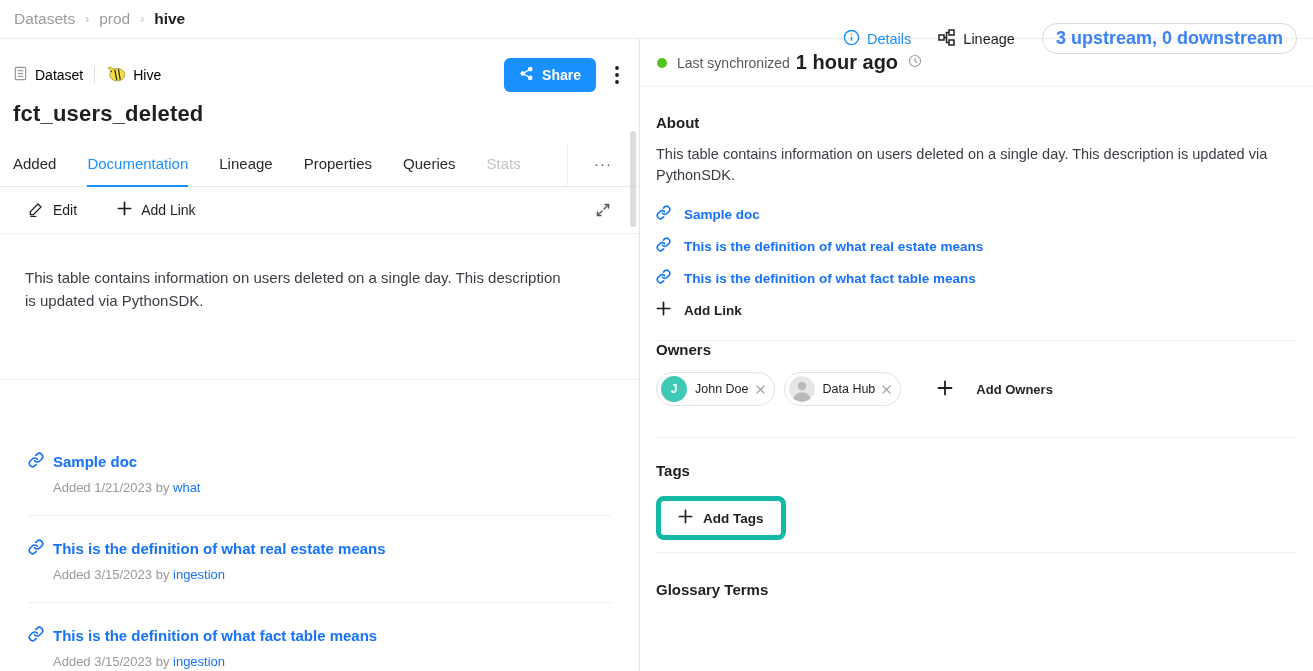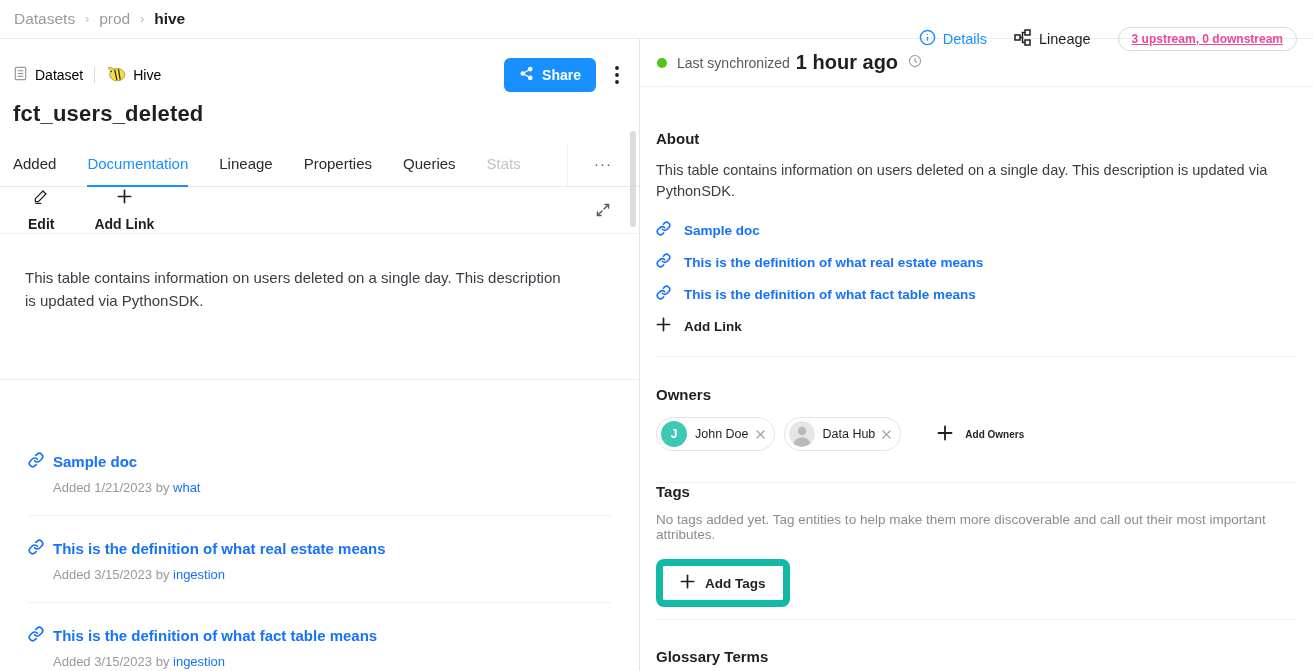--- a/index.html
+++ b/index.html
@@ -10,22 +10,22 @@
   
   .topbar { height:39px; border-bottom:1px solid #ececec; display:flex; align-items:center;
             justify-content:space-between; padding:0 14px; }
   .crumbs { display:flex; align-items:center; gap:10px; font-size:15.5px; color:#9b9b9b; }
   .crumb { cursor:pointer; }
   .crumb-sep { font-size:12px; color:#bcbcbc; }
   .crumb-current { color:#1f1f1f; font-weight:600; }
   .top-actions { display:flex; align-items:center; gap:27px; padding-right:2px;margin-top:39px; }
   .details-btn { display:flex; gap:7px; align-items:center; color:#1890ff; font-size:14.5px; cursor:pointer; }
   .lineage-btn { display:flex; gap:8px; align-items:center; color:#1f1f1f; font-size:14.5px; cursor:pointer; }
-  .lineage-pill { border:1px solid #d9d9d9; border-radius:15px; padding:4px 13px; font-size:12px;
-                  font-weight:600; color:#ec4899; cursor:pointer;text-decoration:underline; }
+  .lineage-pill { border:1px solid #d9d9d9; border-radius:15px; padding:4px 13px; font-size:18px;
+                  font-weight:600; color:#3b82f6; cursor:pointer; }
 
   
   .main { display:flex; height:632px; }
   .left-panel { position:relative; width:640px; border-right:1px solid #e4e4e4; }
   .right-panel { flex:1; }
 
   
   .type-row { display:flex; align-items:center; margin:19px 14px 0 13px; }
   .type-label,.platform-label { color:#000000; font-size:14px; margin-left:7px; }
   .vert-sep { width:1px; height:16px; background:#dcdcdc; margin:0 11px; }
@@ -37,21 +37,21 @@
   
   .tabs { display:flex; align-items:stretch; padding:0 13px; border-bottom:1px solid #e9e9e9; margin-top:9px; }
   .tab { font-size:15px; color:#2b2b2b; padding:12px 0 13px; margin-right:31px; cursor:pointer; }
   .tab.active { color:#1890ff; border-bottom:2px solid #1890ff; margin-bottom:-1px; }
   .tab.disabled { color:#c3c3c3; cursor:default; }
   .tab.overflow { margin-left:auto; margin-right:0; border-left:1px solid #f0f0f0; padding:12px 14px 13px 26px;
                   color:#595959; letter-spacing:1px; }
 
   
   .doc-toolbar { display:flex; align-items:center; height:47px; border-bottom:1px solid #f0f0f0; padding:0 28px; }
-  .toolbar-btn { display:flex; align-items:center; gap:9px; font-size:14px; font-weight:700; color:#1f1f1f; cursor:pointer;flex-direction:column; }
+  .toolbar-btn { display:flex; align-items:center; gap:9px; font-size:14px; font-weight:400; color:#1f1f1f; cursor:pointer; }
   .toolbar-btn + .toolbar-btn { margin-left:40px; }
   .expand-btn { margin-left:auto; cursor:pointer; display:flex; }
 
   
   .doc-desc { margin:33px 25px 0; font-size:15px; line-height:1.5; color:#3a3e44; max-width:548px; }
   .doc-divider { height:1px; background:#eeeeee; margin-top:67px; }
   .doc-links { padding:0 28px; margin-top:72px; }
   .doc-link-item { padding-bottom:20px; margin-bottom:23px; border-bottom:1px solid #f0f0f0; }
   .doc-link-item:last-child { border-bottom:none; margin-bottom:0; }
   .doc-link-title { display:flex; align-items:center; gap:9px; color:#1772f8; font-size:15px; font-weight:700; cursor:pointer; }
@@ -59,42 +59,42 @@
   .doc-link-meta .by { color:#1772f8; cursor:pointer; }
   .scroll-thumb { position:absolute; right:3px; top:92px; width:6px; height:96px; background:#dcdcdc; border-radius:3px; }
 
   
   .sync-row { display:flex; align-items:center; gap:10px; height:48px; border-bottom:1px solid #f0f0f0; padding:0 17px; }
   .sync-dot { width:10px; height:10px; border-radius:50%; background:#52c41a; }
   .sync-text { font-size:14px; color:#595959; }
   .sync-time { font-size:20px; font-weight:700; color:#1f1f1f; margin-left:-4px; }
   .rp-content { padding:0 16px; }
   .section-heading { font-size:15px; font-weight:700; color:#1f1f1f; }
-  .about-heading { margin-top:43px; }
+  .about-heading { margin-top:27px; }
   .about-desc { margin-top:13px; font-size:14.5px; line-height:1.45; color:#3a3e44; max-width:634px; }
   .rp-links { margin-top:12px; }
   .rp-link-row { display:flex; align-items:center; gap:13px; height:32px; color:#1772f8; font-size:13.5px;
                  font-weight:700; cursor:pointer; }
   .rp-addlink-row { display:flex; align-items:center; gap:13px; height:32px; font-size:13.5px; font-weight:700;
                     color:#1f1f1f; cursor:pointer; }
   .rp-divider { height:1px; background:#f0f0f0; }
   .div-owners { margin-top:14px; }
-  .owners-heading { margin-top:29px; }
+  .owners-heading { }
   .owners-row { display:flex; align-items:center; margin-top:14px; }
   .owner-pill { display:flex; align-items:center; border:1px solid #e3e3e3; border-radius:17px; padding:3px 4px;
                 margin-right:9px; background:#fff; cursor:pointer; }
   .owner-avatar { width:26px; height:26px; border-radius:50%; display:flex; align-items:center; justify-content:center;
                   font-size:12px; font-weight:700; color:#fff; overflow:hidden; }
   .owner-name { font-size:12.5px; color:#1f1f1f; margin:0 7px 0 8px; }
   .owner-x { display:flex; margin-right:5px; cursor:pointer; }
-  .add-owners { display:flex; gap:12px; align-items:center; margin-left:27px; font-size:10px; font-weight:700; cursor:pointer; }
+  .add-owners { display:flex; gap:23px; align-items:center; margin-left:27px; font-size:13px; font-weight:700; cursor:pointer; }
   .div-tags { margin-top:31px; }
-  .tags-heading { }
+  .tags-heading { margin-top:24px; }
   .empty-text { margin-top:12px; font-size:13.5px; color:#8c8c8c; }
-  .add-tags-btn { display:inline-flex; align-items:center; gap:10px; margin-top:17px; border:7px solid #14b8a6;
+  .add-tags-btn { display:inline-flex; align-items:center; gap:10px; margin-top:17px; border:5px solid #14b8a6;
                   border-radius:8px; background:#fff; padding:8px 17px; font-size:13.5px; font-weight:700;
                   color:#1f1f1f; cursor:pointer; }
   .div-glossary { margin-top:12px; }
   .glossary-heading { margin-top:28px; }
 </style>
 </head>
 <body>
 
 <div class="page">
 
@@ -336,21 +336,20 @@
                   <line x1="8" y1="1.5" x2="8" y2="14.5"></line>
                   <line x1="1.5" y1="8" x2="14.5" y2="8"></line>
                 </svg></span>
             <span>Add Owners</span>
           </div>
         </div>
 
         <div class="rp-divider div-tags"></div>
 
         <div class="section-heading tags-heading">Tags</div>
-        <div class="empty-text">No tags added yet. Tag entities to help make them more discoverable and call out their most important attributes.</div>
         <button class="add-tags-btn">
           <span><svg width="15" height="15" viewBox="0 0 16 16" stroke="#1f1f1f" stroke-width="1.8" stroke-linecap="round">
                 <line x1="8" y1="1.5" x2="8" y2="14.5"></line>
                 <line x1="1.5" y1="8" x2="14.5" y2="8"></line>
               </svg></span>
           <span>Add Tags</span>
         </button>
 
         <div class="rp-divider div-glossary"></div>
 

